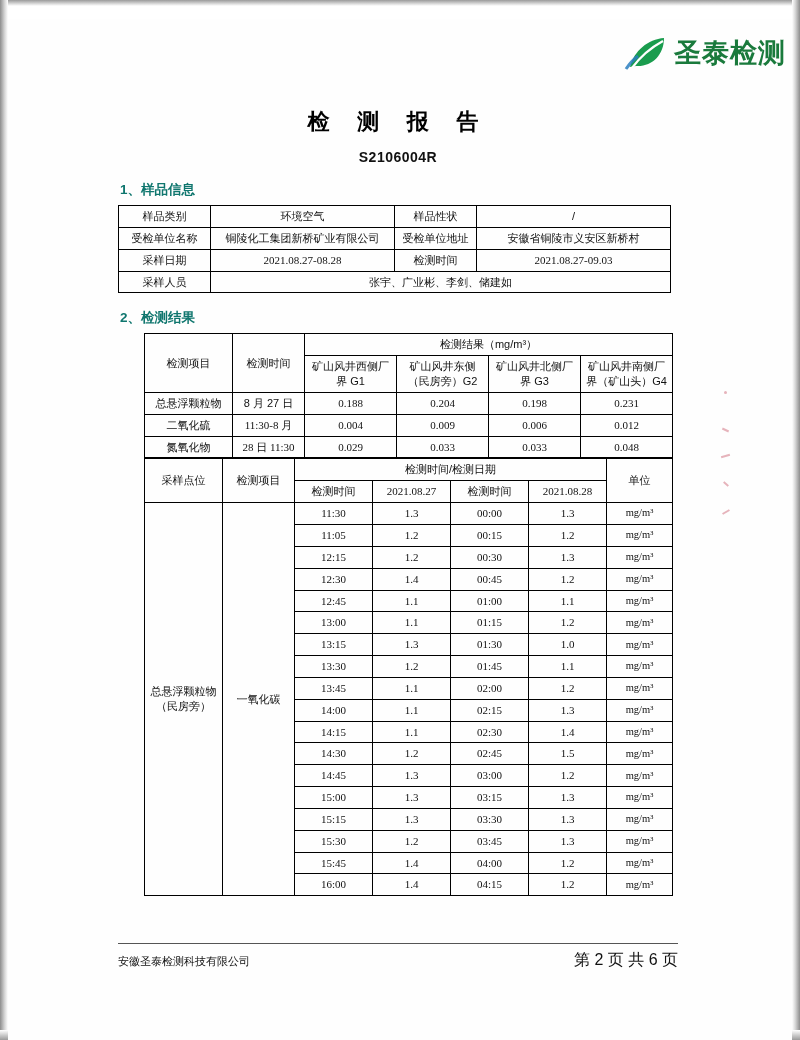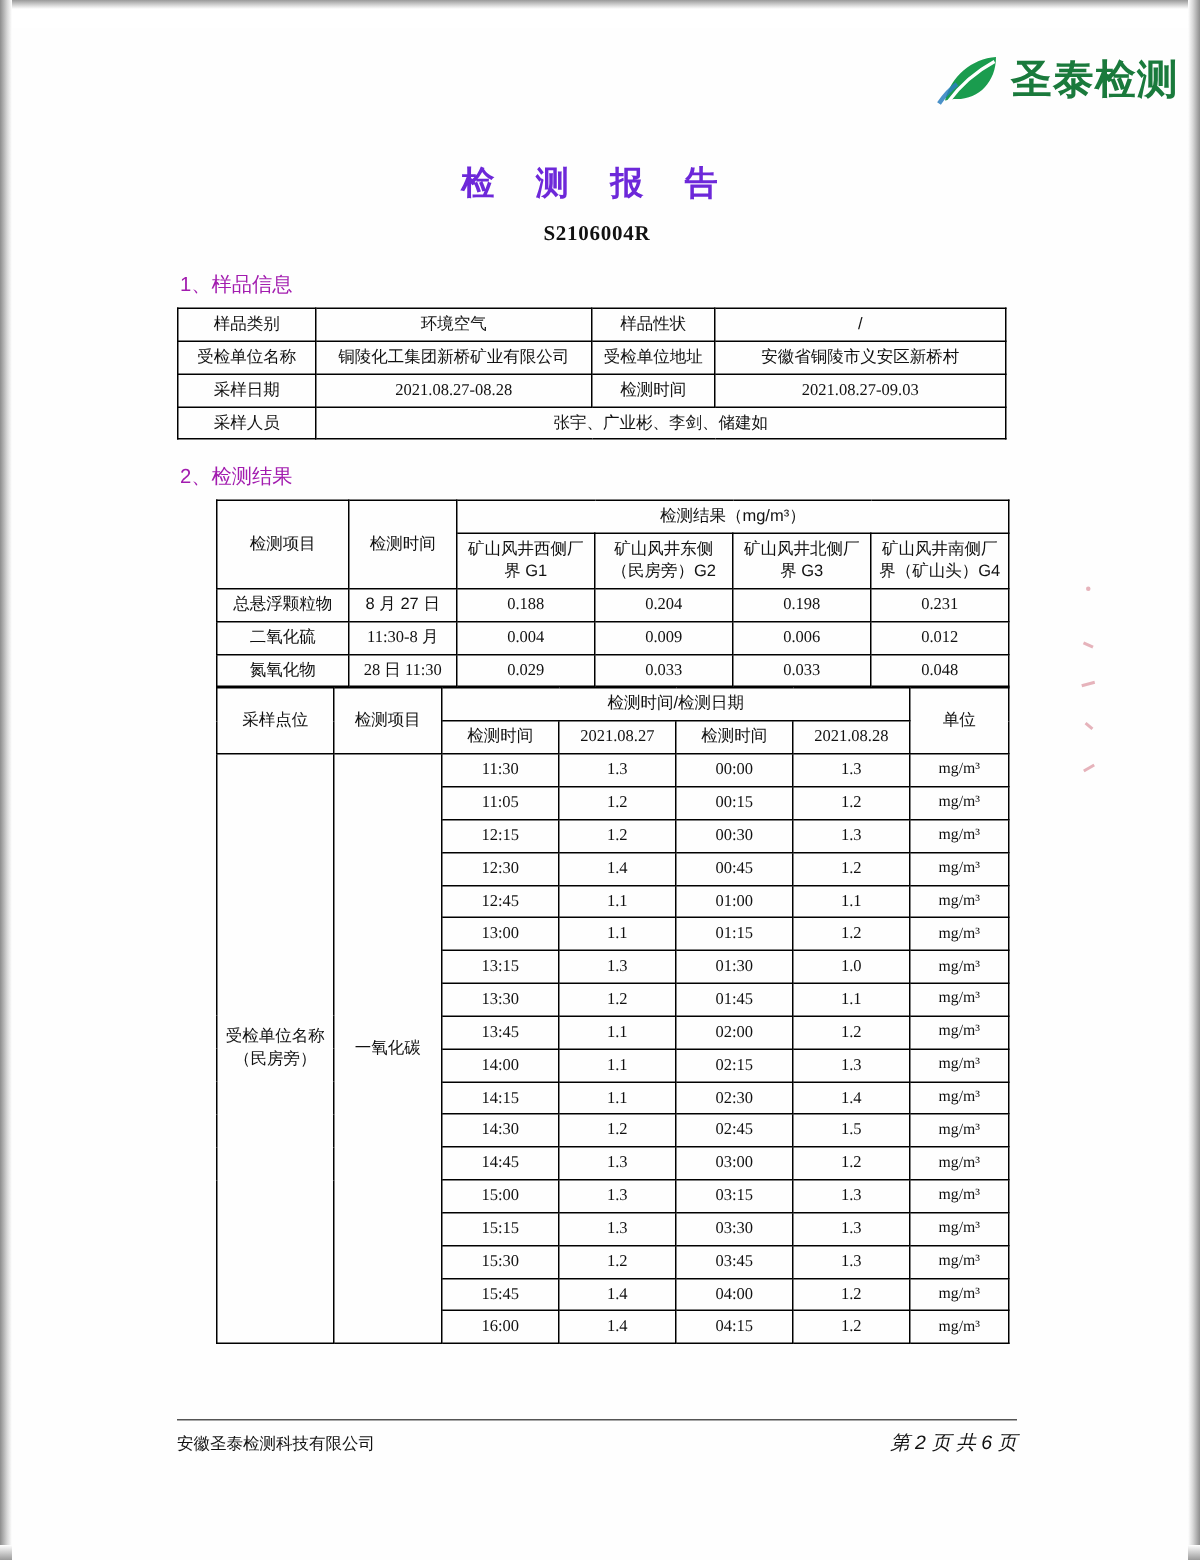--- a/index.html
+++ b/index.html
@@ -74,36 +74,36 @@
     letter-spacing: 1px;
   }
 
   h1.title {
     text-align: center;
     font-family: "DejaVu Serif", serif;
     font-size: 22px;
     font-weight: bold;
     letter-spacing: 10px;
     margin: 48px 0 0 0;
-    color: #6d28d9;
+    color: #000000;
   }
   .report-no {
     text-align: center;
-    font-family: Liberation Serif, serif;
+    font-family: Liberation Sans, sans-serif;
     font-weight: bold;
     font-size: 14px;
     margin-top: 12px;
     color: #111;
     letter-spacing: 0.5px;
   }
   .section-h {
     font-size: 13.5px;
-    font-weight: normal;
+    font-weight: bold;
     margin: 16px 0 6px 2px;
-    color: #a21caf;
+    color: #0f766e;
   }
   .sub-h {
     font-size: 11.5px;
     margin: 12px 0 3px 14px;
     color: #111;
     display: flex;
     justify-content: space-between;
     align-items: baseline;
   }
   .sub-h .date {
@@ -149,21 +149,21 @@
     border: none;
     border-top: 1px solid #555;
     margin: 0 0 6px 0;
   }
   .footer .row {
     display: flex;
     justify-content: space-between;
     align-items: baseline;
   }
   .footer .line2 { margin-top: 6px; }
-  .page-no { font-size: 13px; font-style: italic; }
+  .page-no { font-size: 16px; }
   .stamp-marks {
     position: absolute;
     right: 58px;
     top: 372px;
     width: 14px;
     height: 140px;
   }
   .stamp-marks i {
     position: absolute;
     display: block;
@@ -302,21 +302,21 @@
             <td colspan="4">检测时间/检测日期</td>
             <td rowspan="2">单位</td>
           </tr>
           <tr>
             <td>检测时间</td>
             <td class="num">2021.08.27</td>
             <td>检测时间</td>
             <td class="num">2021.08.28</td>
           </tr>
         <tr>
-              <td rowspan="18">受检单位名称（民房旁）</td>
+              <td rowspan="18">总悬浮颗粒物（民房旁）</td>
               <td rowspan="18">一氧化碳</td>
               <td class="num">11:30</td>
               <td class="num">1.3</td>
               <td class="num">00:00</td>
               <td class="num">1.3</td>
               <td class="unit">mg/m³</td>
             </tr>
             <tr>
               <td class="num">11:05</td>
               <td class="num">1.2</td>

